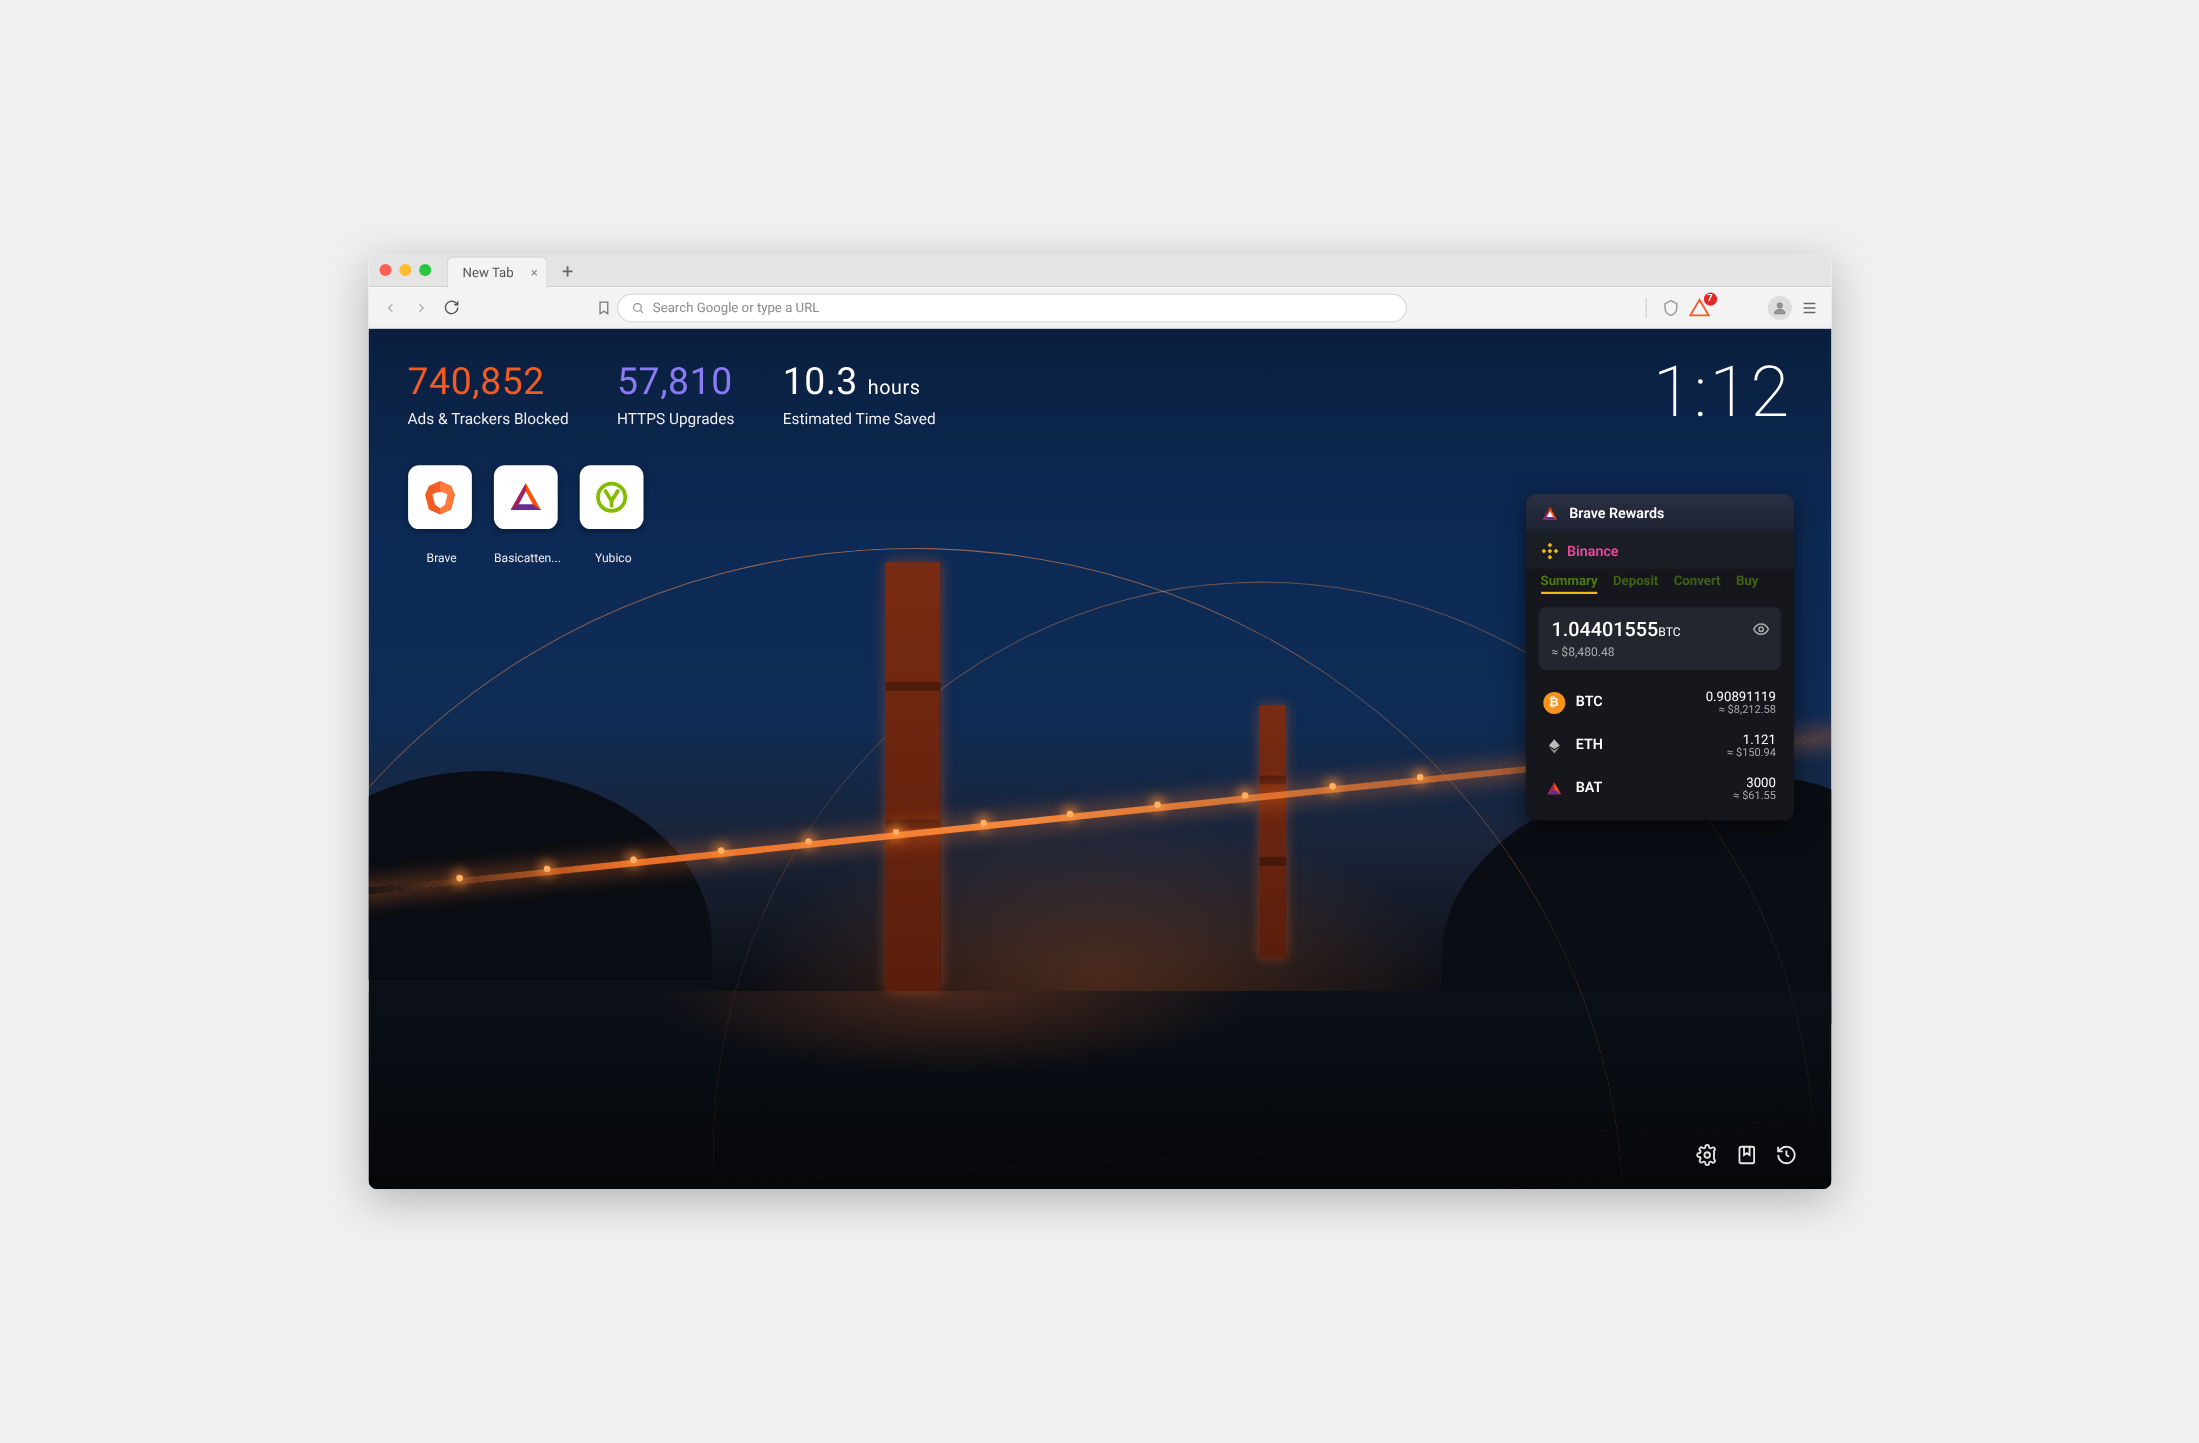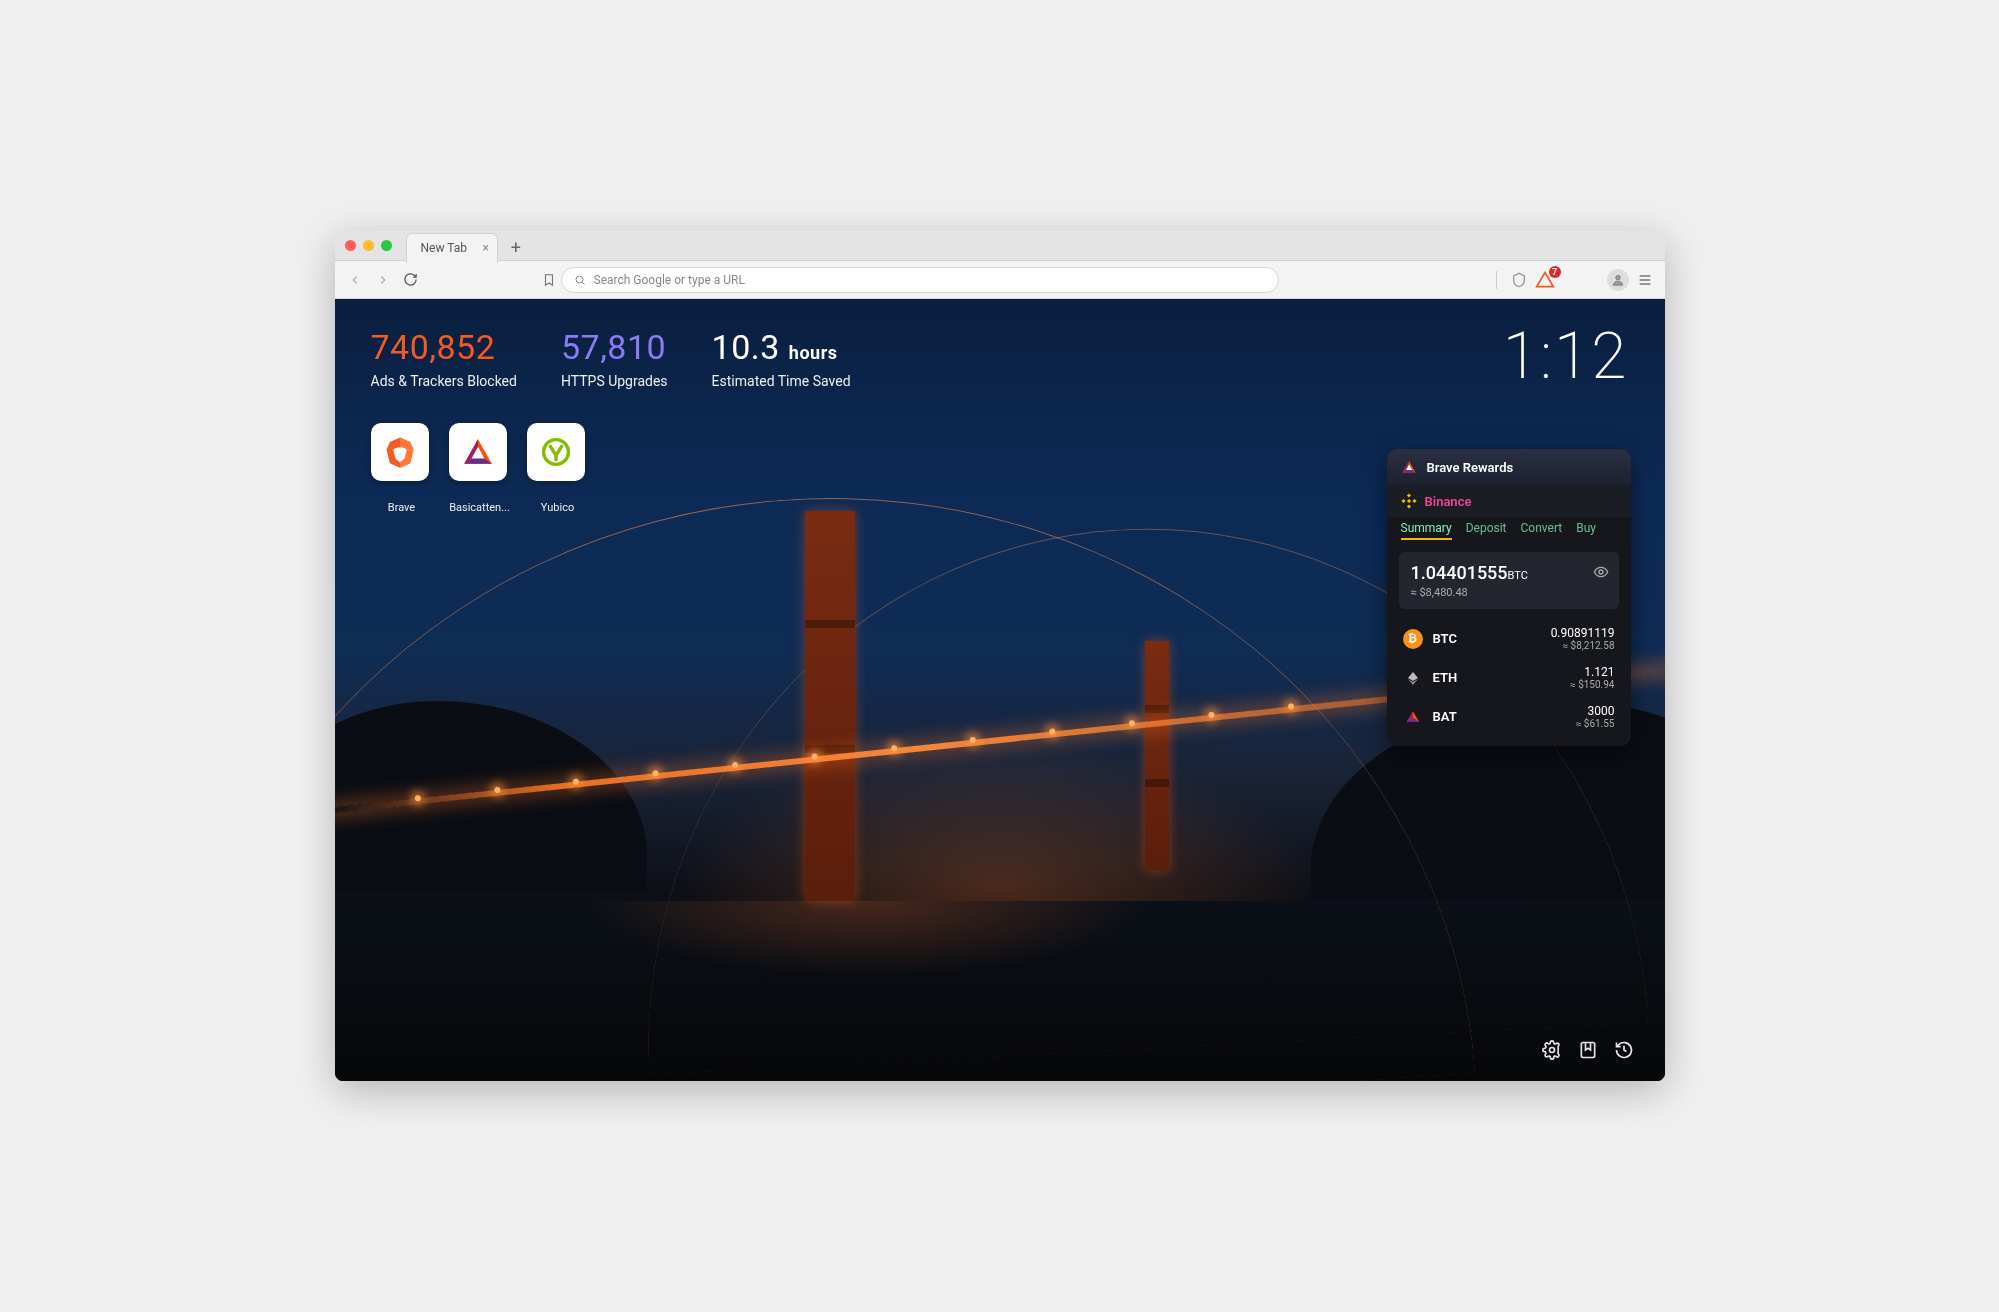--- a/index.html
+++ b/index.html
@@ -168,21 +168,21 @@
   .light { position:absolute; width:6px; height:6px; border-radius:50%; background:#ffb060; box-shadow:0 0 10px 4px rgba(255,150,60,.7);}
   .lights { position:absolute; left:0; right:0; top:505px; transform:rotate(-6deg); transform-origin:left center;}
   .lights .light { top:0; }
 
   
   .stats {
     position: absolute; left: 36px; top: 28px;
     display: flex; gap: 44px;
   }
   .stat-num { font-size: 34px; font-weight: 400; letter-spacing: 0.5px; }
-  .stat-num .unit { font-size: 18px; font-weight: 700; }
+  .stat-num .unit { font-size: 18px; font-weight: 400; }
   .stat-label { font-size: 14px; margin-top: 6px; color: #eee; }
   .stat.orange .stat-num { color: #f25b23; }
   .stat.purple .stat-num { color: #8b7bf3; }
   .stat.white  .stat-num { color: #fff; }
 
   
   .topsites {
     position: absolute; left: 36px; top: 124px;
     display: flex; gap: 16px;
   }
@@ -220,21 +220,21 @@
   }
   .binance-header {
     background: #1b1d24;
     padding: 8px 14px;
     display: flex; align-items: center; gap: 8px;
     color: #ec4899; font-weight: 600;
   }
   .widget-tabs {
     display:flex; gap: 14px; padding: 4px 14px 8px; font-size: 12px;
   }
-  .widget-tabs span { color: #86efac; opacity:.75; cursor:pointer;}
+  .widget-tabs span { color: #4d7c0f; opacity:.75; cursor:pointer;font-weight:bold;}
   .widget-tabs span.active { opacity: 1; border-bottom: 2px solid #f0b90b; padding-bottom:3px;}
   .balance-box {
     margin: 4px 12px 10px; padding: 10px 12px;
     background: #23262e; border-radius: 6px; position: relative;
   }
   .balance-main { font-size: 18px; font-weight: 500; }
   .balance-main small { font-size: 11px; font-weight:400; }
   .balance-sub { font-size: 11px; color: #aaa; margin-top: 3px;}
   .eye { position:absolute; right:10px; top:12px; opacity:.8;}
   .asset-row {

